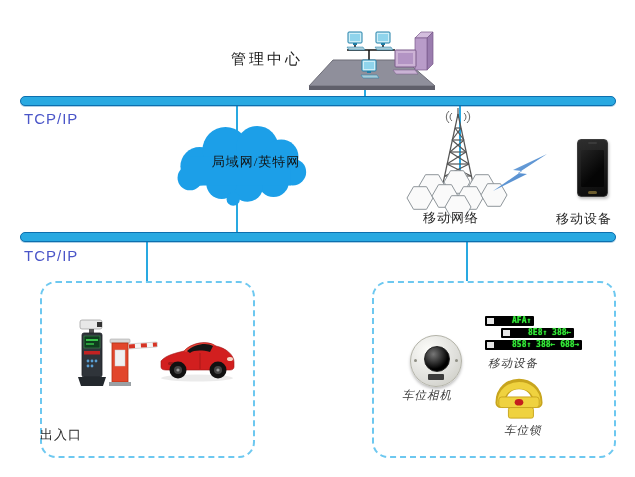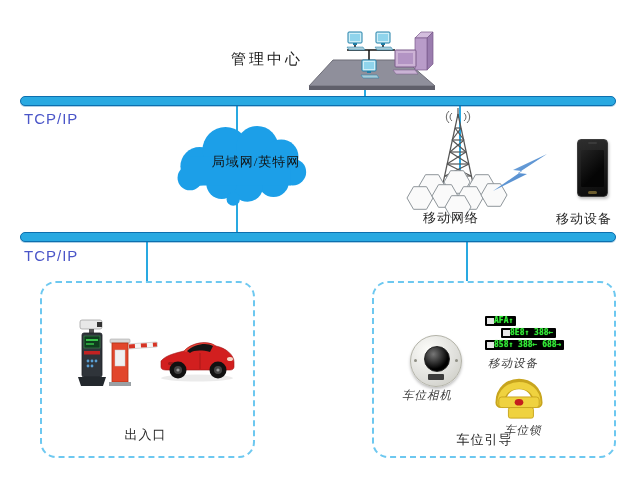--- a/index.html
+++ b/index.html
@@ -31,21 +31,21 @@
   .phone-btn{width:9px;height:3px;border-radius:2px;background:#6b5c2e;margin:2px auto 0 auto;}
   
   .dome{position:absolute;width:50px;height:50px;border-radius:50%;
         background:radial-gradient(circle at 35% 30%,#fdfdfa,#dededa 60%,#c6c6bc);
         border:1px solid #b3b3a8;box-shadow:0 2px 3px rgba(0,0,0,.25);}
   .dome-lens{position:absolute;left:13px;top:10px;width:24px;height:24px;border-radius:50%;
         background:radial-gradient(circle at 35% 30%,#777,#000 65%);border:1px solid #222;}
   .dome-plate{position:absolute;left:17px;top:38px;width:16px;height:6px;background:#3c3c3c;border-radius:1px;}
   .dome-screw{position:absolute;width:3px;height:3px;border-radius:50%;background:#8f8f85;}
   
-  .led-row{position:absolute;background:#000;display:flex;align-items:center;gap:0;
+  .led-row{position:absolute;background:#000;display:flex;align-items:center;gap:18px;
         padding:1px 3px 1px 2px;border-radius:1px;}
   .led-prefix{width:7px;height:6px;background:#e6e6e6;flex:0 0 auto;}
   .led-text{color:#35E83A;font-family:"DejaVu Sans Mono","Liberation Mono",monospace;
         font-size:8px;font-weight:bold;white-space:nowrap;line-height:8px;text-shadow:0 0 1px #2c2;}
 </style>
 </head>
 <body>
 
 <div id="canvas">
 
@@ -219,21 +219,21 @@
     <ellipse cx="74" cy="30" rx="3" ry="2" fill="#F5D9C8"></ellipse>
     <rect x="12" y="33" width="10" height="3" rx="1.5" fill="#A01818"></rect>
     <circle cx="22" cy="41" r="8.5" fill="#111"></circle>
       <circle cx="22" cy="41" r="4" fill="#444"></circle>
     <circle cx="22" cy="41" r="1.6" fill="#999"></circle>
     <circle cx="62" cy="41" r="8.5" fill="#111"></circle>
       <circle cx="62" cy="41" r="4" fill="#444"></circle>
     <circle cx="62" cy="41" r="1.6" fill="#999"></circle>
   </svg>
 
-  <div class="abs cjk-sans zone-title" style="left:40px;top:426px;width:211px;text-align:center;">出入口</div>
+  <div class="abs cjk-sans zone-title" style="left:40px;top:426px;width:211px;">出入口</div>
 
   <div class="zone" style="left:372px;top:281px;width:240px;height:173px;"></div>
 
   <div class="dome" style="left:410px;top:335px;">
     <div class="dome-lens"></div>
     <div class="dome-plate"></div>
     <div class="dome-screw" style="left:3px;top:23px;"></div>
     <div class="dome-screw" style="left:44px;top:23px;"></div>
   </div>
   <div class="abs script-label" style="left:402px;top:388px;">车位相机</div>
@@ -254,15 +254,14 @@
 
   <svg class="abs" style="left:492px;top:371px;" width="54" height="50" viewBox="0 0 56 52">
     <path d="M9,33 C9,7 47,7 47,33" fill="none" stroke="#C8A51E" stroke-width="11" stroke-linecap="round"></path>
     <path d="M9,33 C9,9 47,9 47,33" fill="none" stroke="#EFD23F" stroke-width="7" stroke-linecap="round"></path>
     <rect x="7" y="27" width="42" height="11" rx="3" fill="#EFD23F" stroke="#C8A51E" stroke-width="1"></rect>
     <ellipse cx="28" cy="32.5" rx="4.5" ry="3.5" fill="#C41E1E"></ellipse>
     <rect x="17" y="38" width="26" height="11" rx="2" fill="#EFD23F" stroke="#C8A51E" stroke-width="1"></rect>
   </svg>
   <div class="abs script-label" style="left:504px;top:423px;">车位锁</div>
 
-  <div class="abs cjk-sans zone-title" style="left:372px;top:431px;width:225px;text-align:center;">车位引导</div>
 
 </div>
 
 </body></html>

